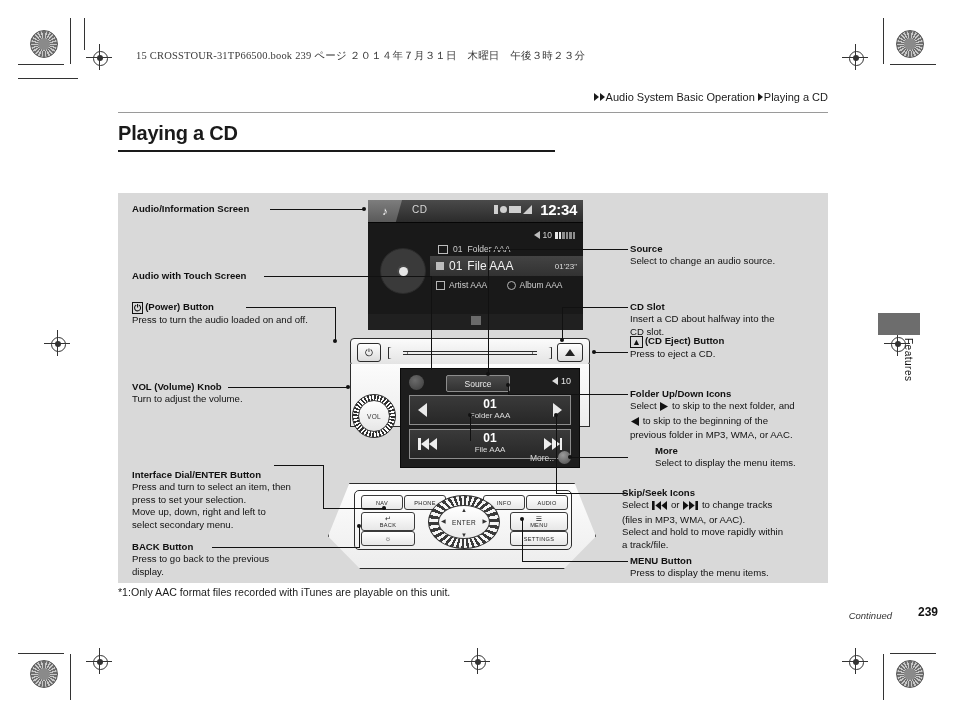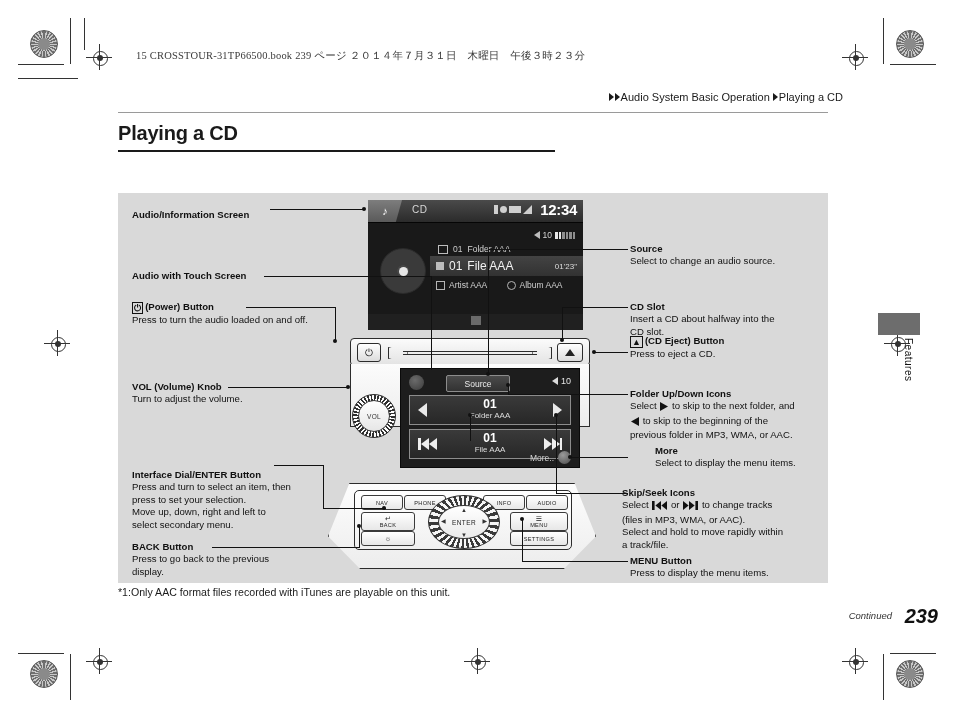--- a/index.html
+++ b/index.html
@@ -29,21 +29,21 @@
   .cropline{position:absolute;background:#333;}
   .ch{height:1px;}
   .cv{width:1px;}
 
   
   .bookline{
     position:absolute;left:136px;top:49px;font-size:10.5px;color:#3a3a3a;
     letter-spacing:.2px;white-space:nowrap;font-family:"Liberation Serif", serif;
   }
   .breadcrumb{
-    position:absolute;right:111px;top:91px;font-size:11px;color:#1a1a1a;
+    position:absolute;right:126px;top:91px;font-size:11px;color:#1a1a1a;
     white-space:nowrap;display:flex;align-items:center;gap:0px;
   }
   .breadcrumb .tri{
     display:inline-block;width:0;height:0;border-left:5px solid #1a1a1a;
     border-top:4px solid transparent;border-bottom:4px solid transparent;margin-right:1px;
   }
   .hrule{position:absolute;left:118px;top:112px;width:710px;height:1px;background:#9a9a9a;}
 
   
   .title{
@@ -278,21 +278,21 @@
   .enter-ring .et{position:relative;font-size:6.5px;letter-spacing:.4px;color:#1d1d1d;}
   .enter-ring .chev{position:absolute;color:#333;font-size:6px;}
   .chev.up{top:11px;left:50%;margin-left:-3px;}
   .chev.dn{bottom:10px;left:50%;margin-left:-3px;}
   .chev.lf{left:12px;top:50%;margin-top:-5px;}
   .chev.rt{right:12px;top:50%;margin-top:-5px;}
 
   
   .footnote{position:absolute;left:118px;top:586px;font-size:10.6px;color:#1a1a1a;}
   .continued{position:absolute;right:62px;top:610px;font-size:9.5px;font-style:italic;color:#333;}
-  .pageno{position:absolute;right:16px;top:605px;font-size:20px;font-weight:bold;color:#111;font-style:italic;}
+  .pageno{position:absolute;right:16px;top:605px;font-size:12px;font-weight:bold;color:#111;}
 
   
   .sidetab{position:absolute;right:34px;top:313px;width:42px;height:22px;background:#6d6d6d;}
   .sidelabel{
     position:absolute;right:40px;top:338px;font-size:10px;color:#111;
     writing-mode:vertical-rl;text-orientation:mixed;letter-spacing:.5px;
   }
 </style>
 </head>
 <body>
@@ -499,21 +499,21 @@
         <div class="enter-ring">
           <span class="chev up">▲</span>
           <span class="chev dn">▼</span>
           <span class="chev lf">◀</span>
           <span class="chev rt">▶</span>
           <span class="et">ENTER</span>
         </div>
       </div>
     </div>
 
-    <div class="lbl" style="left:14px;top:16px;text-align:right;">
+    <div class="lbl" style="left:14px;top:10px;text-align:right;">
       <span class="h">Audio/Information Screen</span>
     </div>
     <div class="leader lh" style="left:152px;top:16px;width:94px;"></div>
     <div class="dot" style="left:244px;top:14px;"></div>
 
     <div class="lbl" style="left:14px;top:77px;">
       <span class="h">Audio with Touch Screen</span>
     </div>
     <div class="leader lh" style="left:146px;top:83px;width:168px;"></div>
     <div class="leader lv" style="left:313px;top:83px;height:94px;"></div>

